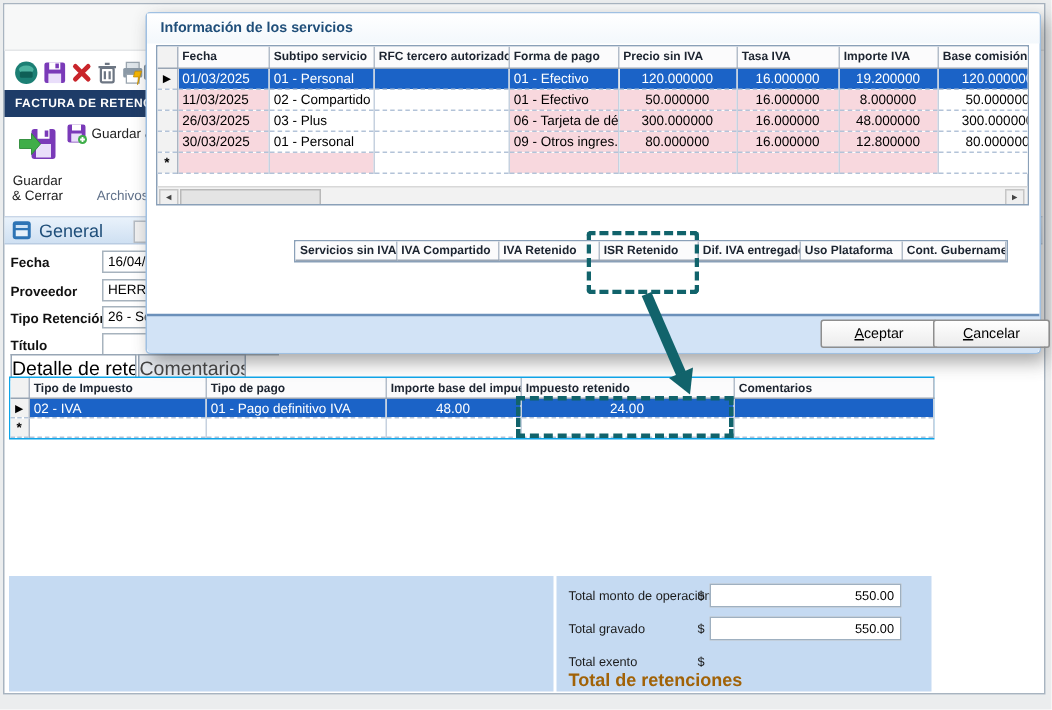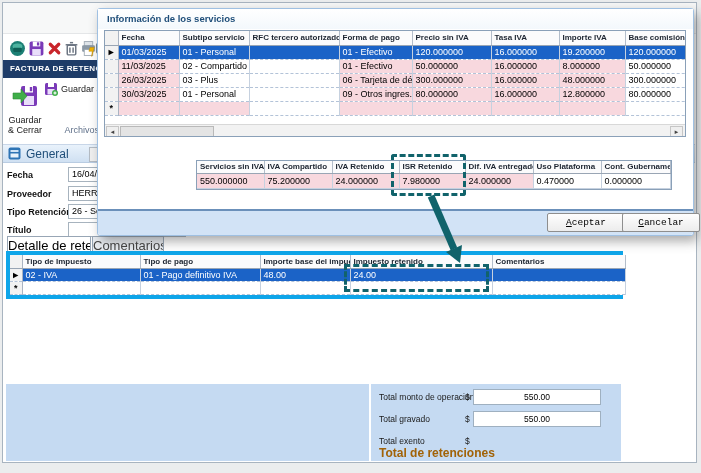--- a/index.html
+++ b/index.html
@@ -24,48 +24,48 @@
   .finput{left:65px;width:118px;height:15px;border:1px solid #a7b3be;background:#fff;font-size:9px;line-height:13px;padding:0 3px;white-space:nowrap;overflow:hidden}
   .tab{top:233px;height:18px;font-size:13px;line-height:17px;text-align:center;border:1px solid #98a6b5;border-bottom:none;background:#e9edf2;color:#444;white-space:nowrap;overflow:hidden}
   .tab.active{background:#fff;color:#000}
 
   
   .g{border-collapse:collapse;table-layout:fixed;background:#fff}
   .g th{font-size:8px;font-weight:bold;color:#1c2430;text-align:left;padding:0 3px;background:#fbfbfc;border-right:1px solid #b3bdca;border-bottom:1px solid #99a5b4;white-space:nowrap;overflow:hidden}
   .g td{font-size:9px;color:#000;padding:0 3px;border-right:1px solid #c6d1df;border-bottom:1px dashed #b3c3d8;white-space:nowrap;overflow:hidden;background:#fff;height:13px;line-height:13px}
   .g th{height:14px;line-height:14px}
   .pk{background:#f8d8de !important}
-  .n{text-align:left}
+  .n{text-align:center}
   .ind{background:#f2f2f2 !important;border-right:1px solid #aab4c2 !important;text-align:center;padding:0 !important;color:#000 !important;font-size:8px}
   tr.sel td{background:#1b63c7;color:#fff}
-  .det-wrap{left:3px;top:248px;width:617px;border:4px solid #0ea5e9;background:#fff}
+  .det-wrap{left:3px;top:248px;width:617px;border:1px solid #0ea5e9;background:#fff}
   .det td{height:12px;line-height:12px}
   .det th{height:13px;line-height:13px}
 
   
   .panelL{left:3px;top:381px;width:363px;height:77px;background:#c5daf2}
   .panelR{left:368px;top:381px;width:250px;height:77px;background:#c5daf2}
   .tlabel{left:376px;width:95px;font-size:8.5px;color:#1a1a1a;white-space:nowrap}
   .tcur{left:462px;font-size:8.5px;color:#1a1a1a}
-  .tbox{left:470px;width:128px;height:16px;background:#fff;border:1px solid #9fb0c0;font-size:8.5px;text-align:center;line-height:14px;padding:0 4px}
+  .tbox{left:470px;width:128px;height:16px;background:#fff;border:1px solid #9fb0c0;font-size:8.5px;text-align:right;line-height:14px;padding:0 4px}
   .grandl{left:376px;top:443px;font-size:12px;font-weight:bold;color:#a16207;white-space:nowrap}
   .grandv{left:470px;top:443px;width:128px;text-align:right;font-size:12px;font-weight:bold;color:#000}
 
   
   .dialog{left:97px;top:8px;width:597px;height:228px;background:#fff;border:1px solid #9fc0e2;border-radius:3px;box-shadow:4px 5px 12px rgba(60,60,60,.45);z-index:30}
   .dlg-title{left:0;top:0;width:100%;height:20px;font-size:9.5px;font-weight:bold;color:#1f4e79;line-height:20px;padding-left:9px;background:linear-gradient(#ffffff,#f3f8fc)}
   .svc-wrap{left:6px;top:21px;width:582px;height:107px;border:1px solid #8aa0b8;overflow:hidden;background:#fff}
   .svc-scroll{left:0;top:93px;width:580px;height:13px;background:#f2f2f2;border-top:1px solid #d8d8d8}
   .sc-btn{top:1px;width:13px;height:11px;background:#efefef;border:1px solid #c6c6c6;font-size:6px;text-align:center;line-height:10px;color:#444}
   .sc-thumb{left:15px;top:1px;width:94px;height:11px;background:#e4e4e4;border:1px solid #b9b9b9}
   .sum-wrap{left:98px;top:151px;border:1px solid #8aa0b8}
   .sum th{height:12px;line-height:12px}
   .sum td{height:14px;line-height:14px;border-bottom:none;border-bottom:1px solid #c6d1df}
   .dlg-footer{left:0;top:200px;width:595px;height:26px;background:#d2e3f6;border-top:2px solid #6b90ba;border-radius:0 0 3px 3px}
-  .dlg-btn{top:204px;width:78px;height:19px;background:linear-gradient(#fefefe,#ececec);border:1px solid #8e8e8e;border-radius:2px;font-size:9.5px;color:#000;font-family:Liberation Mono, monospace;cursor:pointer;padding:0}
+  .dlg-btn{top:204px;width:78px;height:19px;background:linear-gradient(#fefefe,#ececec);border:1px solid #8e8e8e;border-radius:2px;font-size:9.5px;color:#000;font-family:Liberation Sans, sans-serif;cursor:pointer;padding:0}
   .dlg-btn span{display:block;line-height:17px}
   .dlg-btn span::first-letter{text-decoration:underline}
 
   
   .dash1{left:391px;top:154px;width:75px;height:42px;border:3px dashed #11636b;border-radius:3px;z-index:40}
   .dash2{left:344px;top:264px;width:145px;height:28px;border:3px dashed #11636b;z-index:22}
   .arrow-svg{left:0;top:0;width:701px;height:473px;z-index:50;pointer-events:none}
 </style>
 </head>
 <body>
@@ -331,29 +331,20 @@
         <tbody>
             <tr>
           <th>Servicios sin IVA</th>
           <th>IVA Compartido</th>
           <th>IVA Retenido</th>
           <th>ISR Retenido</th>
           <th>Dif. IVA entregado</th>
           <th>Uso Plataforma</th>
           <th>Cont. Gubernamental</th>
         </tr>
-        <tr>
-          <td class="pk n">550.000000</td>
-          <td class="pk n">75.200000</td>
-          <td class="pk n">24.000000</td>
-          <td class="pk n">7.980000</td>
-          <td class="pk n">24.000000</td>
-          <td class="n">0.470000</td>
-          <td class="n">0.000000</td>
-        </tr>
       </tbody>
         </table>
     </div>
 
     <div class="abs dlg-footer"></div>
     <button class="abs dlg-btn" style="left:449px">
         <span>Aceptar</span>
       </button>
     <button class="abs dlg-btn" style="left:524px">
         <span>Cancelar</span>

